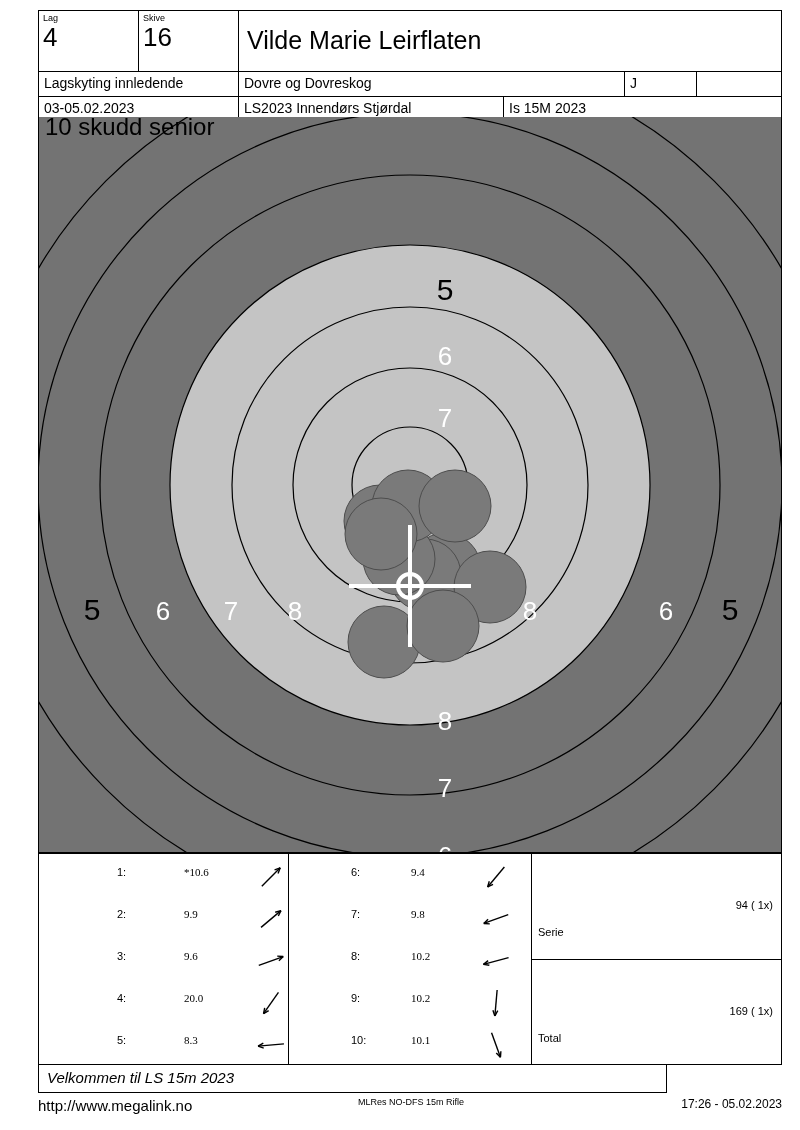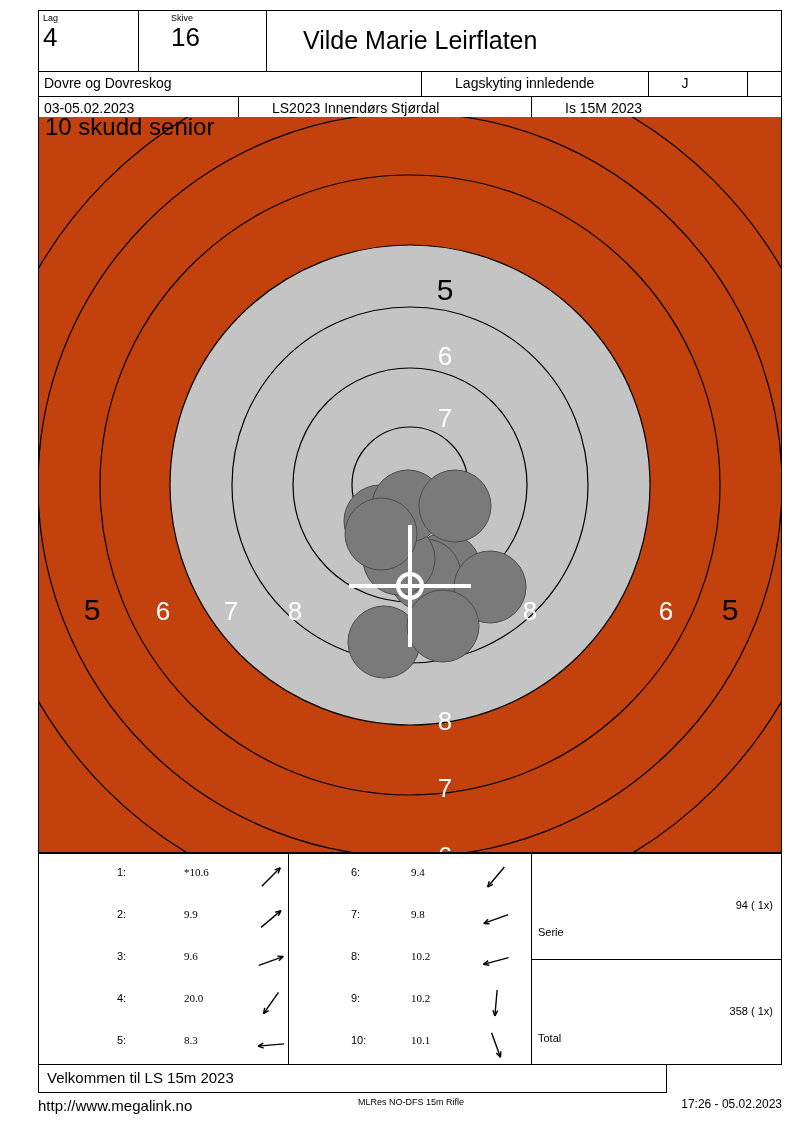--- a/index.html
+++ b/index.html
@@ -1,41 +1,41 @@
 <!DOCTYPE html>
 <html><head>
 <meta charset="utf-8">
 <style>
   html,body{margin:0;padding:0;background:#ffffff;}
   body{width:800px;height:1130px;font-family:"Liberation Sans",sans-serif;color:#000;}
   .sheet{position:relative;width:800px;height:1130px;}
 
   
   .header{position:absolute;left:38px;top:10px;width:744px;border:1px solid #000;box-sizing:border-box;}
-  .hrow{display:flex;border-bottom:1px solid #000;gap:28px;}
+  .hrow{display:flex;border-bottom:1px solid #000;}
   .hrow:last-child{border-bottom:none;}
   .cell{position:relative;border-right:1px solid #000;box-sizing:border-box;}
   .cell:last-child{border-right:none;}
   .tinylabel{font-size:9px;line-height:10px;padding:2px 0 0 4px;}
   .bigval{font-size:26px;line-height:28px;padding:0 0 2px 4px;font-weight:400;}
   .name{font-size:25px;line-height:30px;padding:14px 0 6px 8px;}
   .r1 .c1{width:100px;height:60px;}
   .r1 .c2{width:100px;height:60px;}
   .r1 .c3{flex:1;height:60px;}
   .r2 .c1{width:200px;height:24px;}
   .r2 .c2{width:386px;height:24px;}
   .r2 .c3{width:72px;height:24px;}
   .r2 .c4{flex:1;height:24px;}
   .r3 .c1{width:200px;height:24px;}
   .r3 .c2{width:265px;height:24px;}
   .r3 .c3{flex:1;height:24px;}
   .txt{font-size:14px;line-height:22px;padding-left:5px;}
 
   
-  .targetbox{position:absolute;left:38px;top:117px;width:744px;height:736px;border:1px solid #000;border-top:none;box-sizing:border-box;overflow:hidden;background:#c2410c;}
+  .targetbox{position:absolute;left:38px;top:117px;width:744px;height:736px;border:1px solid #000;border-top:none;box-sizing:border-box;overflow:hidden;background:#737373;}
   .title10{position:absolute;left:6px;top:-4px;font-size:24px;z-index:40;}
   .tsvg{position:absolute;left:0;top:0;}
 
   
   .results{position:absolute;left:38px;top:853px;width:744px;height:212px;border:1px solid #000;box-sizing:border-box;display:flex;}
   .col{border-right:1px solid #000;box-sizing:border-box;position:relative;}
   .colA{width:250px;}
   .colB{width:243px;}
   .colC{flex:1;border-right:none;}
   .shotrow{position:relative;height:42px;}
@@ -44,21 +44,21 @@
   .arrow{position:absolute;left:215px;top:6px;width:34px;height:34px;}
   .colB .shotnum{left:62px;}
   .colB .shotval{left:122px;}
   .colB .arrow{left:190px;}
   .sumbox{position:relative;height:106px;border-bottom:1px solid #000;box-sizing:border-box;}
   .sumbox:last-child{border-bottom:none;}
   .sumlabel{position:absolute;left:6px;top:45px;font-size:11px;margin-top:27px;}
   .sumval{position:absolute;right:8px;top:45px;font-size:11px;}
 
   
-  .welcome{position:absolute;left:38px;top:1065px;width:629px;height:28px;border:1px solid #000;border-top:none;box-sizing:border-box;}
+  .welcome{position:absolute;left:38px;top:1065px;width:629px;height:28px;border:1px solid #000;border-top:none;box-sizing:border-box;font-style:italic;}
   .welcome span{font-size:15px;line-height:26px;padding-left:8px;}
   .footer{position:absolute;left:38px;top:1097px;width:744px;height:18px;}
   .footer .fl{position:absolute;left:0;top:0;font-size:15px;}
   .footer .fc{position:absolute;left:300px;top:0;font-size:9px;margin-left:20px;}
   .footer .fr{position:absolute;right:0;top:0;font-size:12px;}
 </style>
 </head>
 <body>
 
 <div class="sheet">
@@ -71,25 +71,25 @@
       </div>
       <div class="cell c2">
         <div class="tinylabel">Skive</div>
         <div class="bigval">16</div>
       </div>
       <div class="cell c3">
         <div class="name">Vilde Marie Leirflaten</div>
       </div>
     </div>
     <div class="hrow r2">
+      <div class="cell c1">
+        <div class="txt">Lagskyting innledende</div>
+      </div>
       <div class="cell c2">
         <div class="txt">Dovre og Dovreskog</div>
-      </div>
-      <div class="cell c1">
-        <div class="txt">Lagskyting innledende</div>
       </div>
       <div class="cell c3">
         <div class="txt">J</div>
       </div>
       <div class="cell c4">
         <div class="txt"></div>
       </div>
     </div>
     <div class="hrow r3">
       <div class="cell c1">
@@ -252,21 +252,21 @@
           </svg>
         </div>
       </div>
     <div class="col colC">
       <div class="sumbox">
         <div class="sumlabel">Serie</div>
         <div class="sumval">94 ( 1x)</div>
       </div>
       <div class="sumbox">
         <div class="sumlabel">Total</div>
-        <div class="sumval">358 ( 1x)</div>
+        <div class="sumval">169 ( 1x)</div>
       </div>
     </div>
   </div>
 
   <div class="welcome">
     <span>Velkommen til LS 15m 2023</span>
   </div>
   <div class="footer">
     <div class="fl">http://www.megalink.no</div>
     <div class="fc">MLRes NO-DFS 15m Rifle</div>

